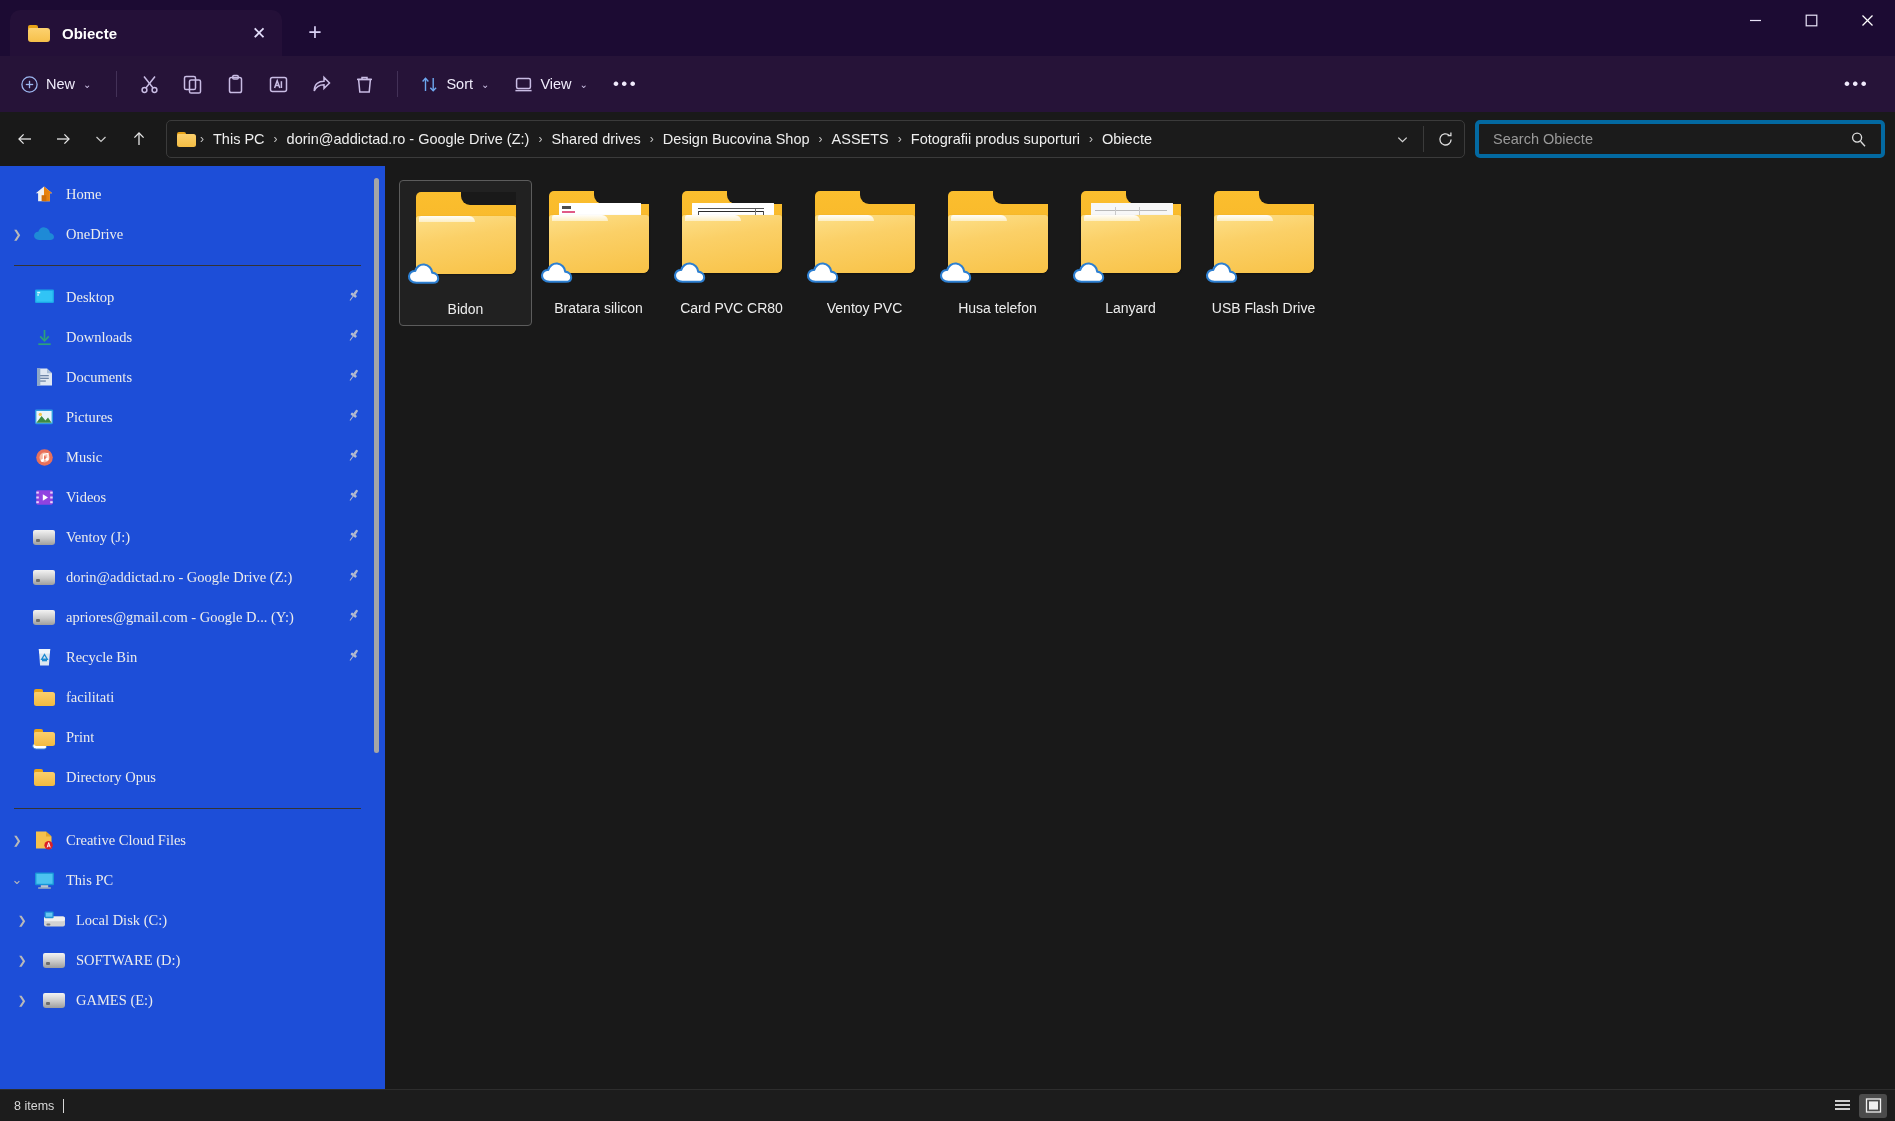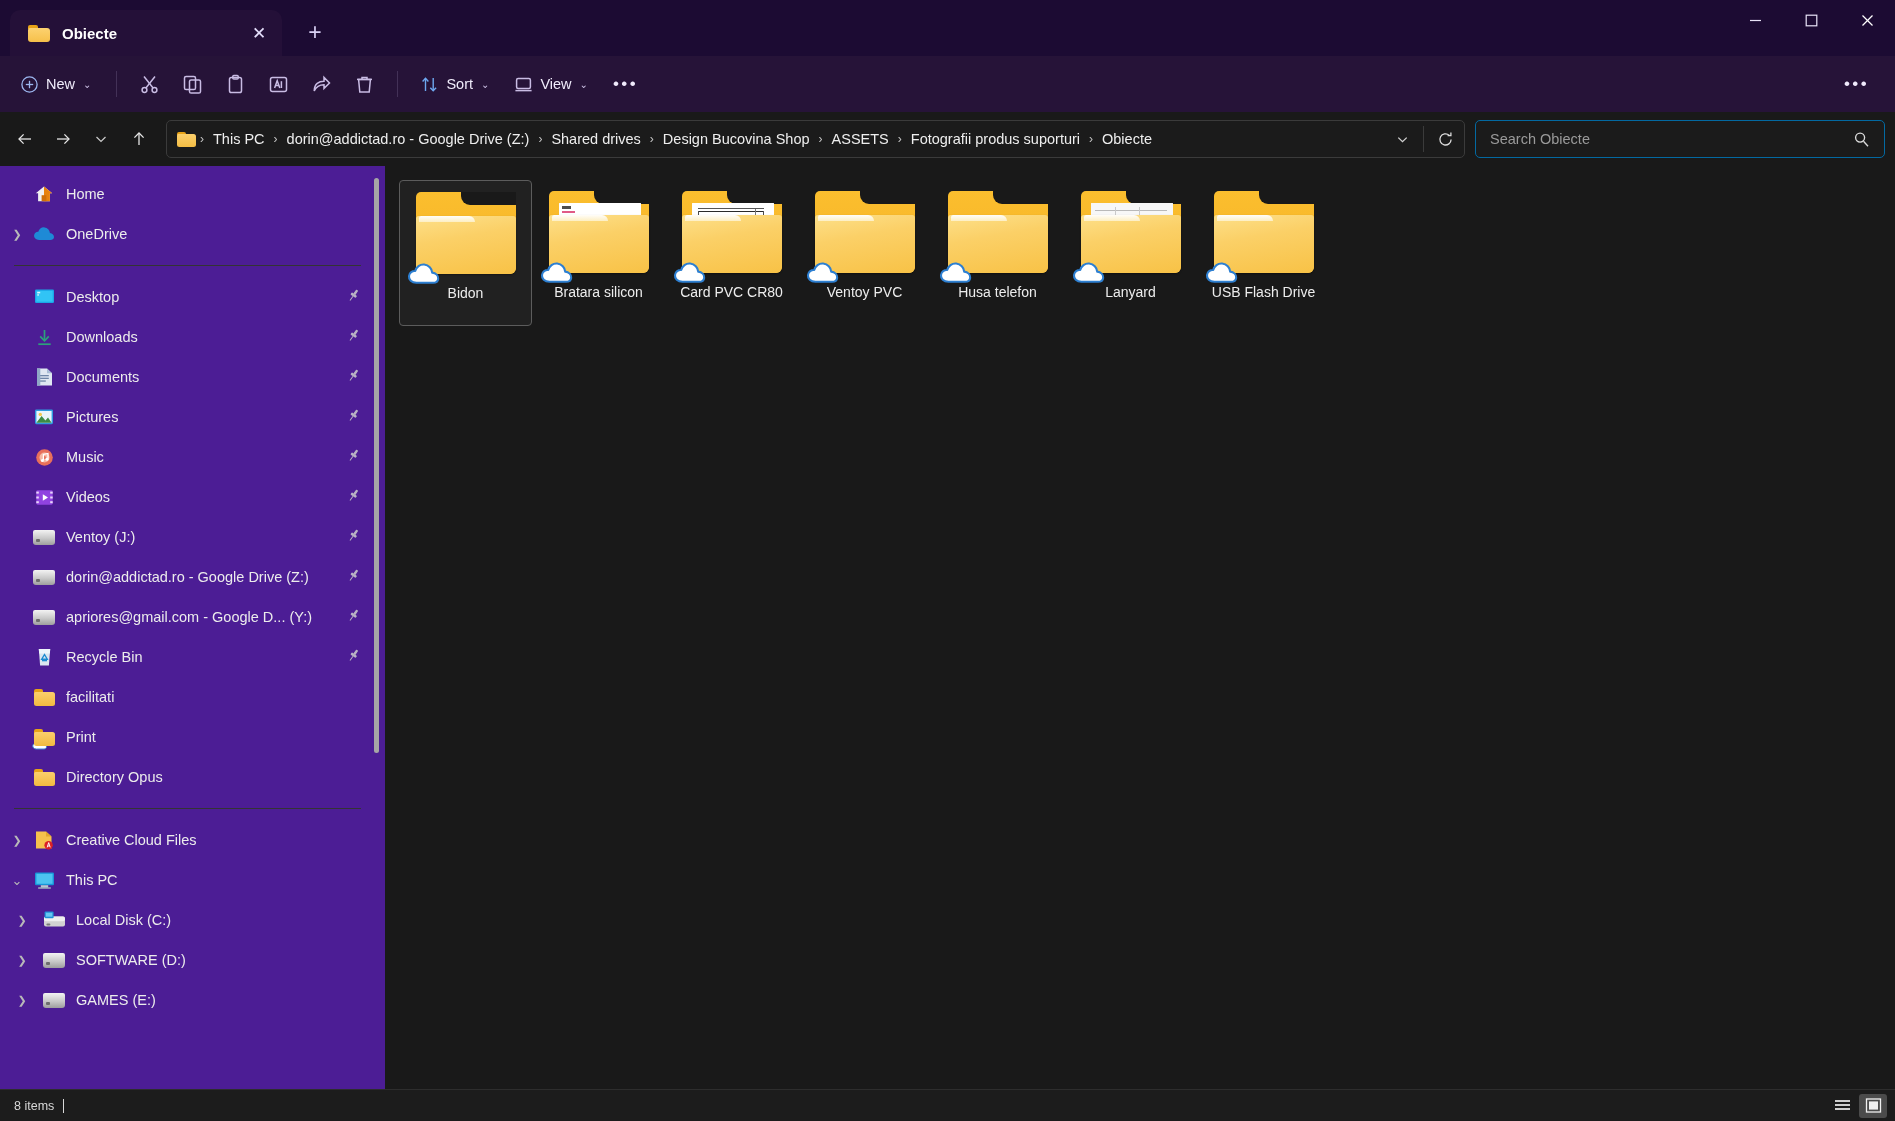--- a/index.html
+++ b/index.html
@@ -141,21 +141,21 @@
   .addr-right { display: flex; align-items: center; flex: 0 0 auto; }
   .addr-icon-btn {
     width: 34px; height: 34px; border-radius: 4px;
     display: flex; align-items: center; justify-content: center; color: #dcdcdc;
   }
   .addr-divider { width: 1px; height: 26px; background: #3b3b3b; margin: 0 4px; }
   .searchbox {
     width: 410px; height: 38px;
     margin-left: 10px;
     background: #1b1b1b;
-    border: 1px solid #0369a1;
+    border: 4px solid #0369a1;
     border-radius: 5px;
     display: flex; align-items: center;
     padding: 0 6px 0 14px;
     flex: 0 0 auto;
   }
   .searchbox input {
     flex: 1; background: transparent; border: 0; outline: 0;
     color: #e8e8e8; font-size: 14.5px;
     font-family: "Liberation Sans", sans-serif;
   }
@@ -164,25 +164,26 @@
   
   .body {
     display: flex;
     height: calc(1121px - 56px - 56px - 54px - 32px);
     background: #191919;
   }
 
   
   .sidebar {
     width: 385px;
-    background: #4c1d95;
+    background: #1d4ed8;
     position: relative;
     overflow: hidden;
     padding-top: 8px;
     flex: 0 0 auto;
+    font-family: Liberation Serif, serif;
   }
   .sb-scrollarea { height: 100%; overflow: hidden; position: relative; }
   .sb-item {
     height: 40px;
     display: flex; align-items: center;
     margin: 0 14px 0 4px;
     border-radius: 5px;
     padding-right: 10px;
     position: relative;
   }
@@ -286,21 +287,21 @@
     background: linear-gradient(180deg,#ffffff 0%,#fdf0c7 100%);
     border-radius: 3px 8px 0 0;
     opacity: .95;
   }
   .cloud-badge {
     position: absolute; left: -7px; bottom: -9px;
     width: 34px; height: 24px;
     z-index: 4;
   }
   .tile-label {
-    margin-top: 9px;
+    margin-top: 25px;
     font-size: 14px; color: #ededed;
     text-align: center; line-height: 17px;
     max-width: 128px;
     white-space: nowrap; overflow: hidden; text-overflow: ellipsis;
   }
   
   .pv-line { position:absolute; background:#9a9a9a; height:1px; }
   .pv-blk { position:absolute; background:#4d4d4d; }
   .pv-pink { position:absolute; background:#e05a86; height:2px; }
 

